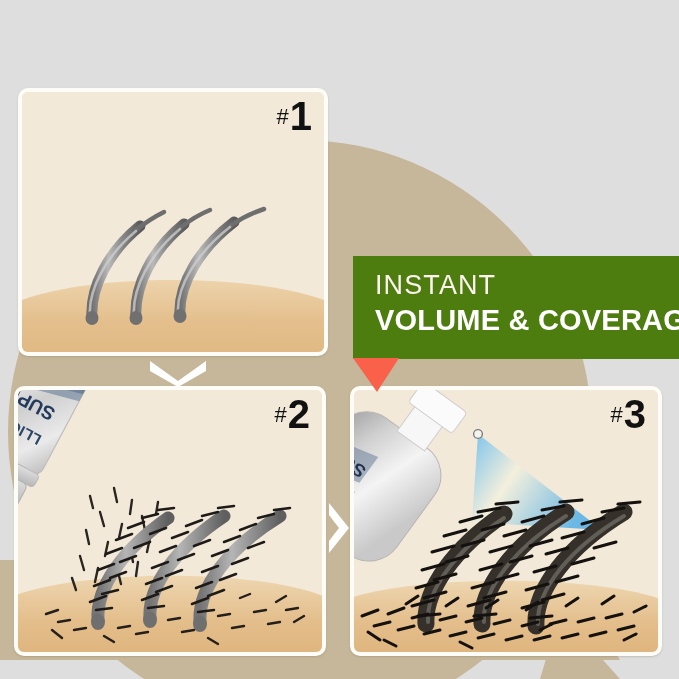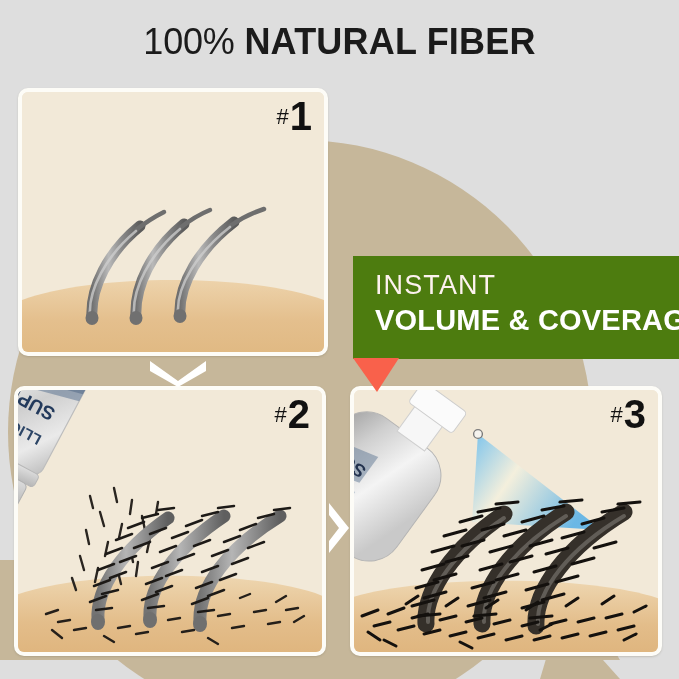--- a/index.html
+++ b/index.html
@@ -95,24 +95,20 @@
     </defs>
     <g clip-path="url(#stageClip)">
 
       <circle cx="300" cy="432" r="292" fill="#c6b79a"></circle>
 
       <path d="M0 560 H560 L620 660 H0 Z" fill="#c6b79a"></path>
       <path d="M560 612 L620 679 H540 Z" fill="#c6b79a"></path>
     </g>
   </svg>
 
-  <div class="title">
-    <span class="light">100%</span>
-    <span class="bold">NATURAL FIBER</span>
-  </div>
 
   <div class="panel" id="panel1">
     <svg class="panel-inner" viewBox="0 0 302 260" preserveAspectRatio="none">
       <defs>
         <linearGradient id="skin1" x1="0" y1="0" x2="0" y2="1">
           <stop offset="0%" stop-color="#edd3ab"></stop>
           <stop offset="55%" stop-color="#e4bf8d"></stop>
           <stop offset="100%" stop-color="#e0b983"></stop>
         </linearGradient>
         <linearGradient id="hairG" x1="0" y1="0" x2="1" y2="0">

